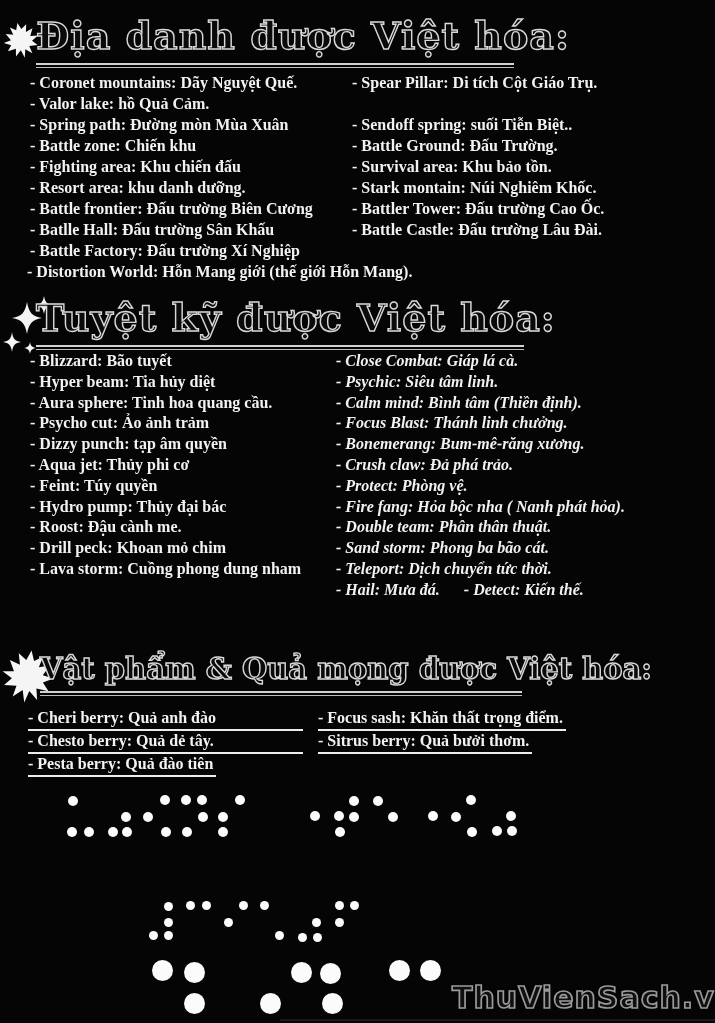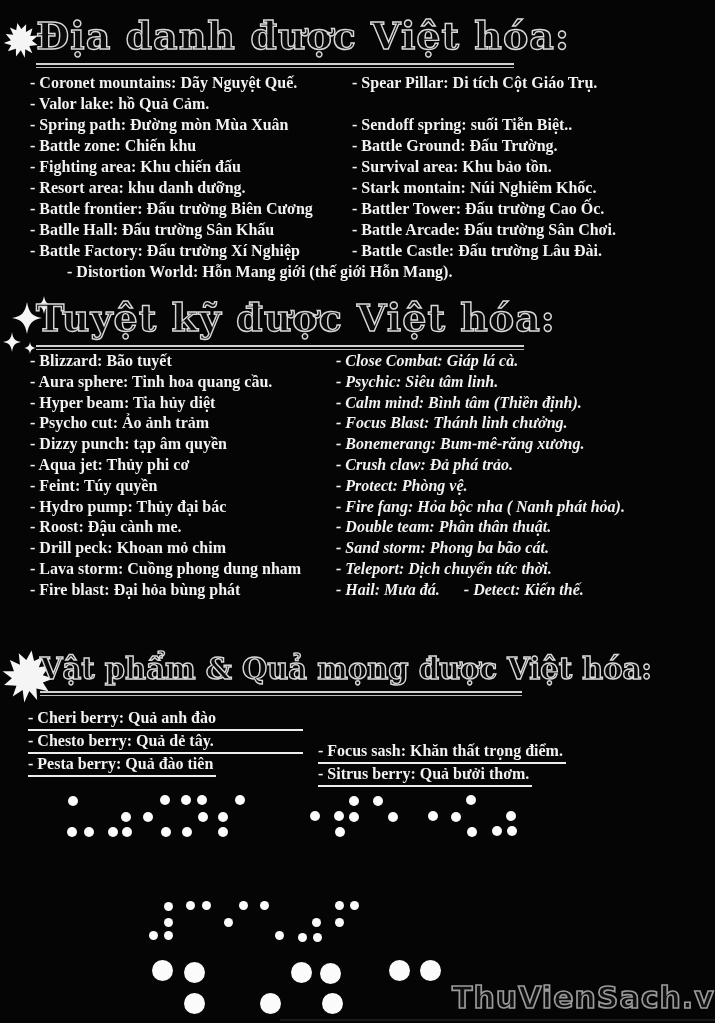--- a/index.html
+++ b/index.html
@@ -16,30 +16,30 @@
   .h3{left:40px;top:652px;width:482px;font-size:29px;letter-spacing:0px;}
   .hicon{position:absolute;}
   .hicon svg{display:block;}
   
   .col{position:absolute;color:#f2f2f2;font-weight:bold;}
   .line{white-space:nowrap;}
   .sec1 .line{height:21px;line-height:21px;font-size:16px;}
   .sec1-left{left:30px;top:72px;width:322px;}
   .sec1-right{left:352px;top:72px;width:360px;}
   .sec1-footer{position:absolute;left:27px;top:261px;height:21px;line-height:21px;
-               font-size:16px;color:#f2f2f2;font-weight:bold;white-space:nowrap;margin-left:40px;}
+               font-size:16px;color:#f2f2f2;font-weight:bold;white-space:nowrap;}
   .sec2 .line{height:20.8px;line-height:20.8px;font-size:16px;}
   .sec2-left{left:30px;top:351px;width:306px;}
   .sec2-right{left:336px;top:351px;width:372px;font-style:italic;}
   .sec3 .line{height:23px;line-height:21px;font-size:16px;}
   .sec3 .line-text{display:inline-block;border-bottom:2px solid #ededed;
                    padding:0 3px 1px 0;}
   .sec3-left{left:28px;top:707px;width:290px;}
   .sec3-left .line:nth-child(-n+2) .line-text{min-width:272px;}
-  .sec3-right{left:318px;top:740px;width:290px;}
+  .sec3-right{left:318px;top:707px;width:290px;}
   
   .dots-layer{position:absolute;left:0;top:0;right:0;bottom:0;pointer-events:none;}
   .dot{position:absolute;background:#fbfbfb;border-radius:50%;}
   
   .watermark{position:absolute;left:452px;top:980px;font-family:"DejaVu Sans",sans-serif;
              font-weight:bold;font-size:30px;letter-spacing:1px;color:#101010;
              -webkit-text-stroke:1.7px #9a9a9a;white-space:nowrap;}
   .edge-line{position:absolute;left:280px;top:1019px;width:435px;height:2px;background:#1a1a1a;}
 </style>
 </head>
@@ -66,48 +66,46 @@
       <div class="line"><span class="line-text">- Battle Factory: Đấu trường Xí Nghiệp</span></div>
     </div>
   <div class="col sec1 sec1-right">
       <div class="line"><span class="line-text">- Spear Pillar: Di tích Cột Giáo Trụ.</span></div>
       <div class="line"><span class="line-text"></span></div>
       <div class="line"><span class="line-text">- Sendoff spring: suối Tiễn Biệt..</span></div>
       <div class="line"><span class="line-text">- Battle Ground: Đấu Trường.</span></div>
       <div class="line"><span class="line-text">- Survival area: Khu bảo tồn.</span></div>
       <div class="line"><span class="line-text">- Stark montain: Núi Nghiêm Khốc.</span></div>
       <div class="line"><span class="line-text">- Battler Tower: Đấu trường Cao Ốc.</span></div>
-      <div class="line"><span class="line-text">- Battle Arcade: Đấu trường Sân Chơi.</span></div>
       <div class="line"><span class="line-text">- Battle Castle: Đấu trường Lâu Đài.</span></div>
     </div>
   <div class="sec1-footer">- Distortion World: Hỗn Mang giới (thế giới Hỗn Mang).</div>
 
   <span class="hicon" style="left:0px;top:296px;">
     <svg width="54" height="62" viewBox="0 0 54 62">
       <path fill="#f5f5f5" d="M27 6 C29 17 32 20 42 22 C32 24 29 27 27 38 C25 27 22 24 12 22 C22 20 25 17 27 6 Z"></path>
       <path fill="#f5f5f5" d="M44 0 C45 6 47 8 52 9 C47 10 45 12 44 18 C43 12 41 10 36 9 C41 8 43 6 44 0 Z"></path>
       <path fill="#f5f5f5" d="M12 36 C13 43 15 45 21 46 C15 47 13 49 12 56 C11 49 9 47 3 46 C9 45 11 43 12 36 Z"></path>
       <path fill="#f5f5f5" d="M30 46 C30.7 50 32 51.3 36 52 C32 52.7 30.7 54 30 58 C29.3 54 28 52.7 24 52 C28 51.3 29.3 50 30 46 Z"></path>
     </svg>
   </span>
   <div class="heading h2">Tuyệt kỹ được Việt hóa:</div>
 
   <div class="col sec2 sec2-left">
       <div class="line"><span class="line-text">- Blizzard: Bão tuyết</span></div>
+      <div class="line"><span class="line-text">- Hyper beam: Tia hủy diệt</span></div>
       <div class="line"><span class="line-text">- Aura sphere: Tinh hoa quang cầu.</span></div>
-      <div class="line"><span class="line-text">- Hyper beam: Tia hủy diệt</span></div>
       <div class="line"><span class="line-text">- Psycho cut: Ảo ảnh trảm</span></div>
       <div class="line"><span class="line-text">- Dizzy punch: tạp âm quyền</span></div>
       <div class="line"><span class="line-text">- Aqua jet: Thủy phi cơ</span></div>
       <div class="line"><span class="line-text">- Feint: Túy quyền</span></div>
       <div class="line"><span class="line-text">- Hydro pump: Thủy đại bác</span></div>
       <div class="line"><span class="line-text">- Roost: Đậu cành me.</span></div>
       <div class="line"><span class="line-text">- Drill peck: Khoan mỏ chim</span></div>
       <div class="line"><span class="line-text">- Lava storm: Cuồng phong dung nham</span></div>
-      <div class="line"><span class="line-text">- Fire blast: Đại hỏa bùng phát</span></div>
     </div>
   <div class="col sec2 sec2-right">
       <div class="line"><span class="line-text">- Close Combat: Giáp lá cà.</span></div>
       <div class="line"><span class="line-text">-  Psychic: Siêu tâm linh.</span></div>
       <div class="line"><span class="line-text">- Calm mind: Bình tâm (Thiền định).</span></div>
       <div class="line"><span class="line-text">- Focus Blast: Thánh linh chưởng.</span></div>
       <div class="line"><span class="line-text">- Bonemerang: Bum-mê-răng xương.</span></div>
       <div class="line"><span class="line-text">- Crush claw: Đả phá trảo.</span></div>
       <div class="line"><span class="line-text">- Protect: Phòng vệ.</span></div>
       <div class="line"><span class="line-text">- Fire fang: Hỏa bộc nha ( Nanh phát hỏa).</span></div>

